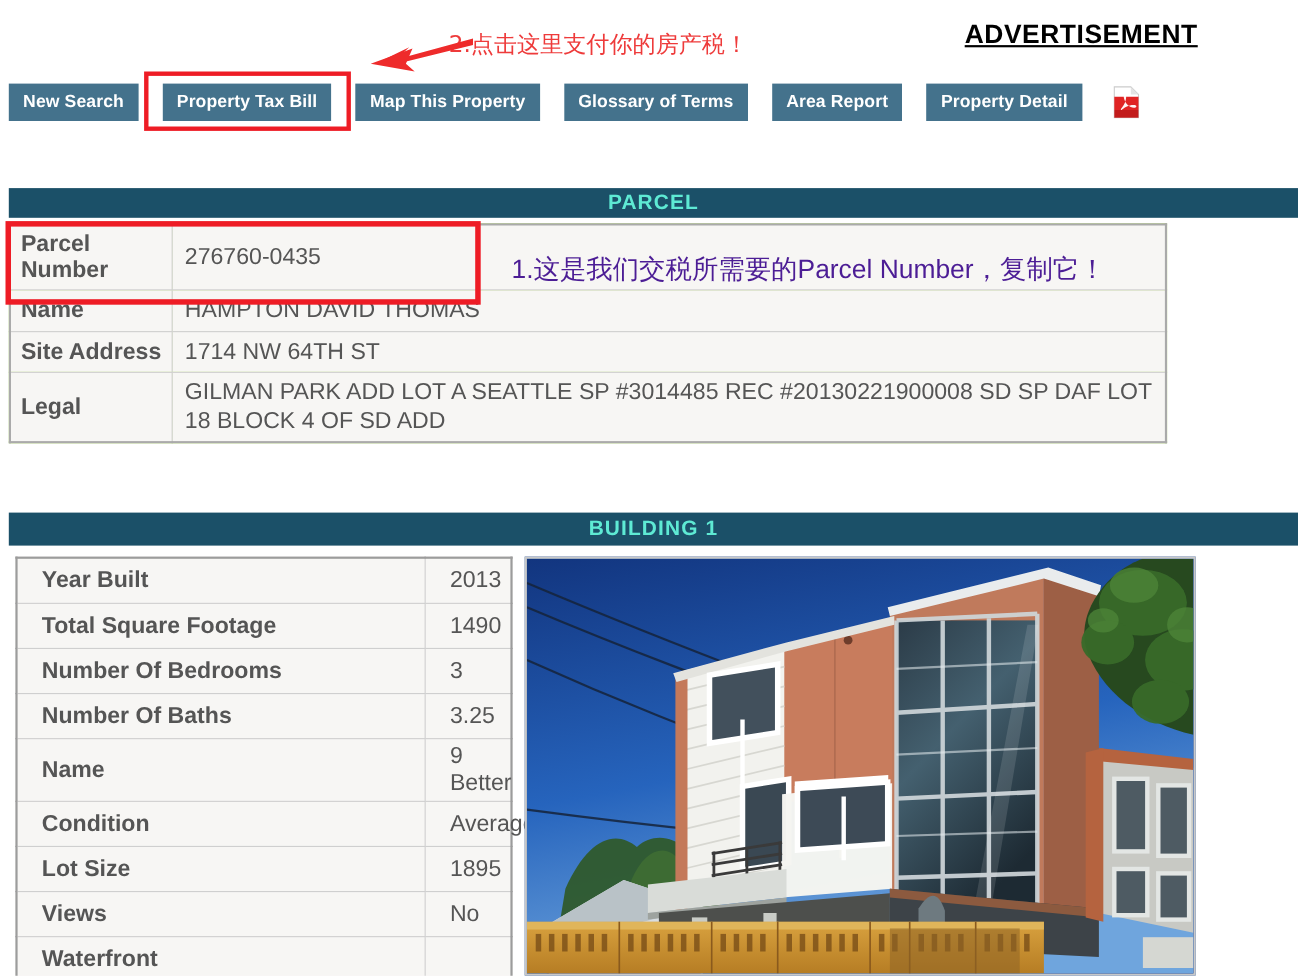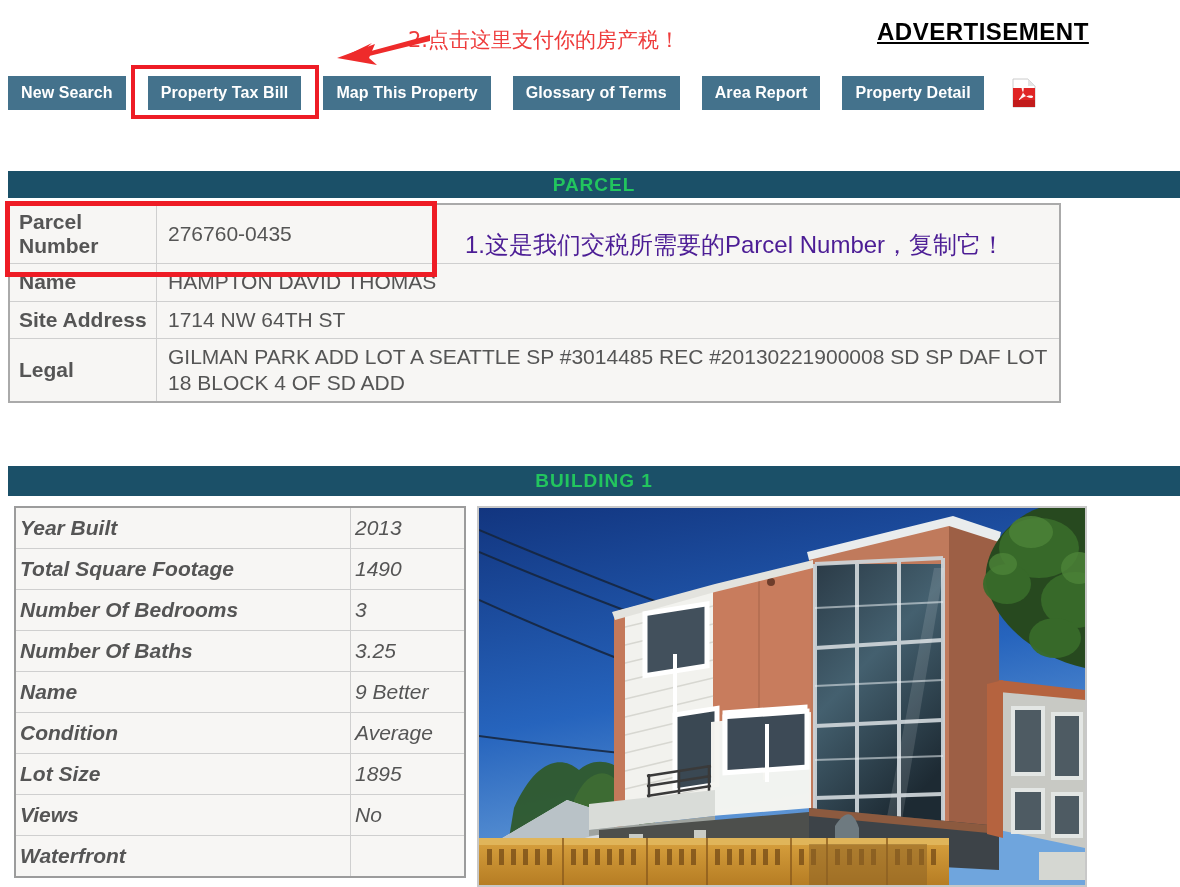--- a/index.html
+++ b/index.html
@@ -89,21 +89,21 @@
     width: 188px;
     height: 54px;
     border: 4px solid #ee1c25;
     box-sizing: border-box;
     pointer-events: none;
   }
 
   
   .section-header {
     background: #1b5068;
-    color: #22c55e;
+    color: #5eead4;
     font-weight: bold;
     font-size: 19px;
     text-align: center;
     letter-spacing: 1px;
     line-height: 27px;
     position: absolute;
   }
   #parcel-header {
     left: 8px;
     top: 171px;
@@ -174,26 +174,25 @@
     left: 14px;
     top: 506px;
     width: 452px;
     border-collapse: collapse;
     background: #f7f6f4;
     table-layout: fixed;
     border: 2px solid #9c9c9c;
   }
   #building-table td {
     border: 1px solid #cfcfcf;
-    padding: 4px 4px;
+    padding: 4px 22px;
     font-size: 21px;
     color: #555555;
     height: 32px;
     background: #f7f6f4;
-    font-style: italic;
   }
   #building-table td.key {
     font-weight: bold;
     width: 326px;
   }
   #building-table td.val {
     font-weight: normal;
   }
 
   

